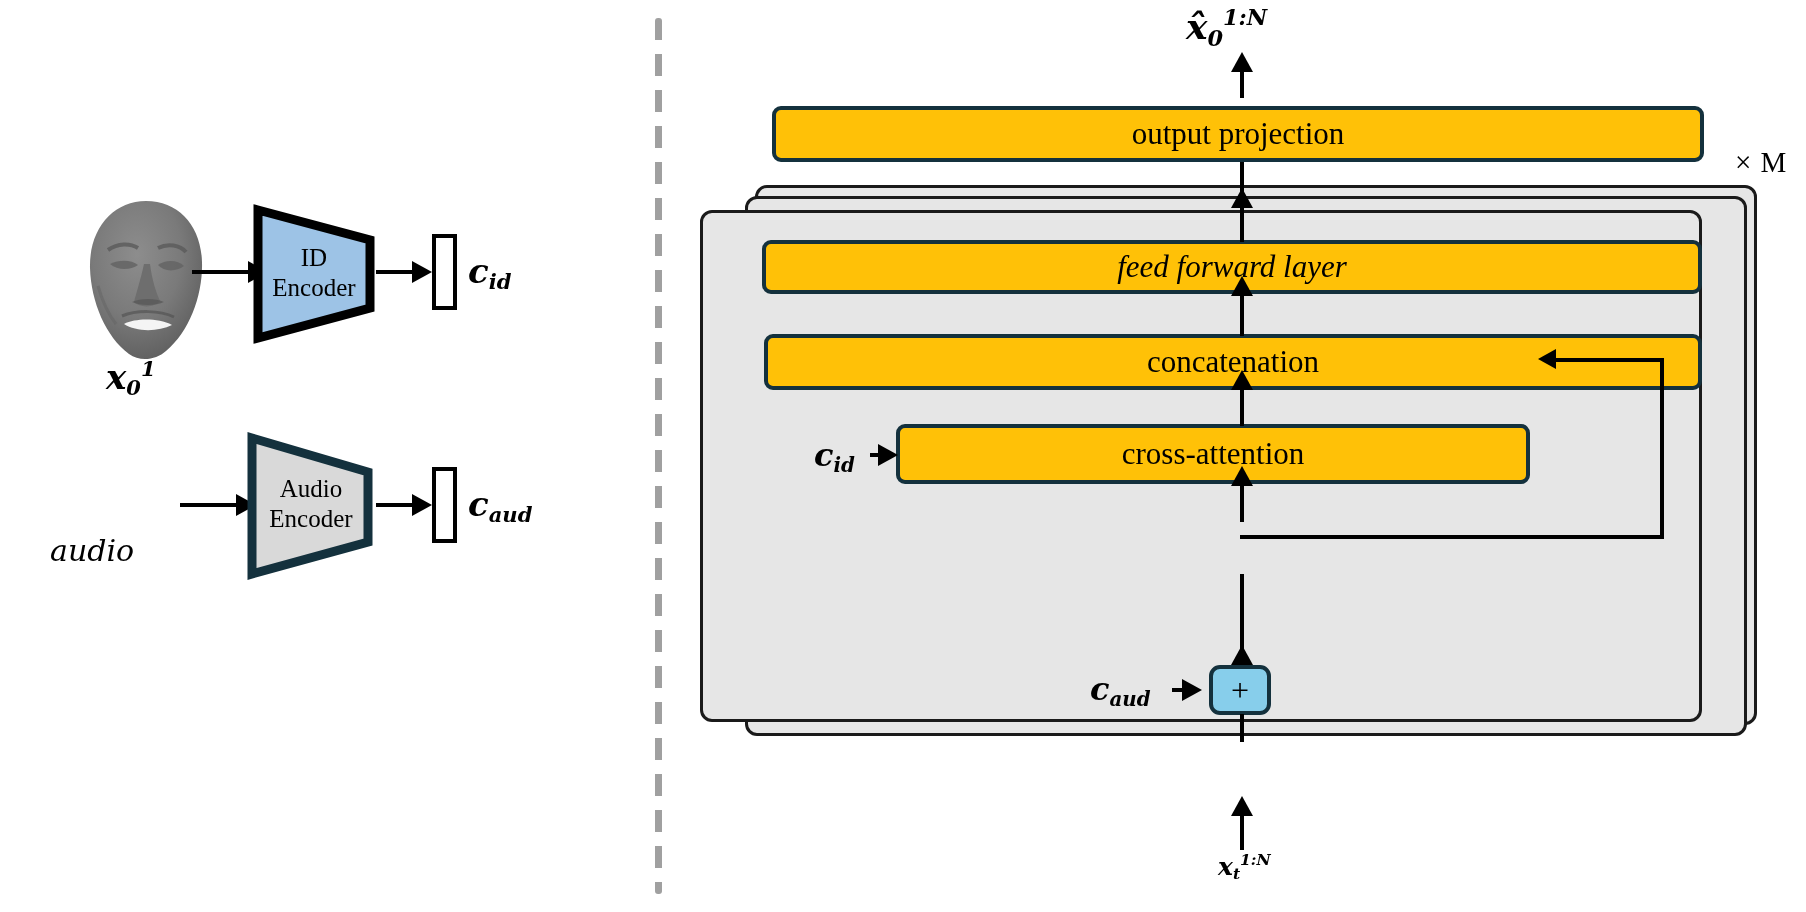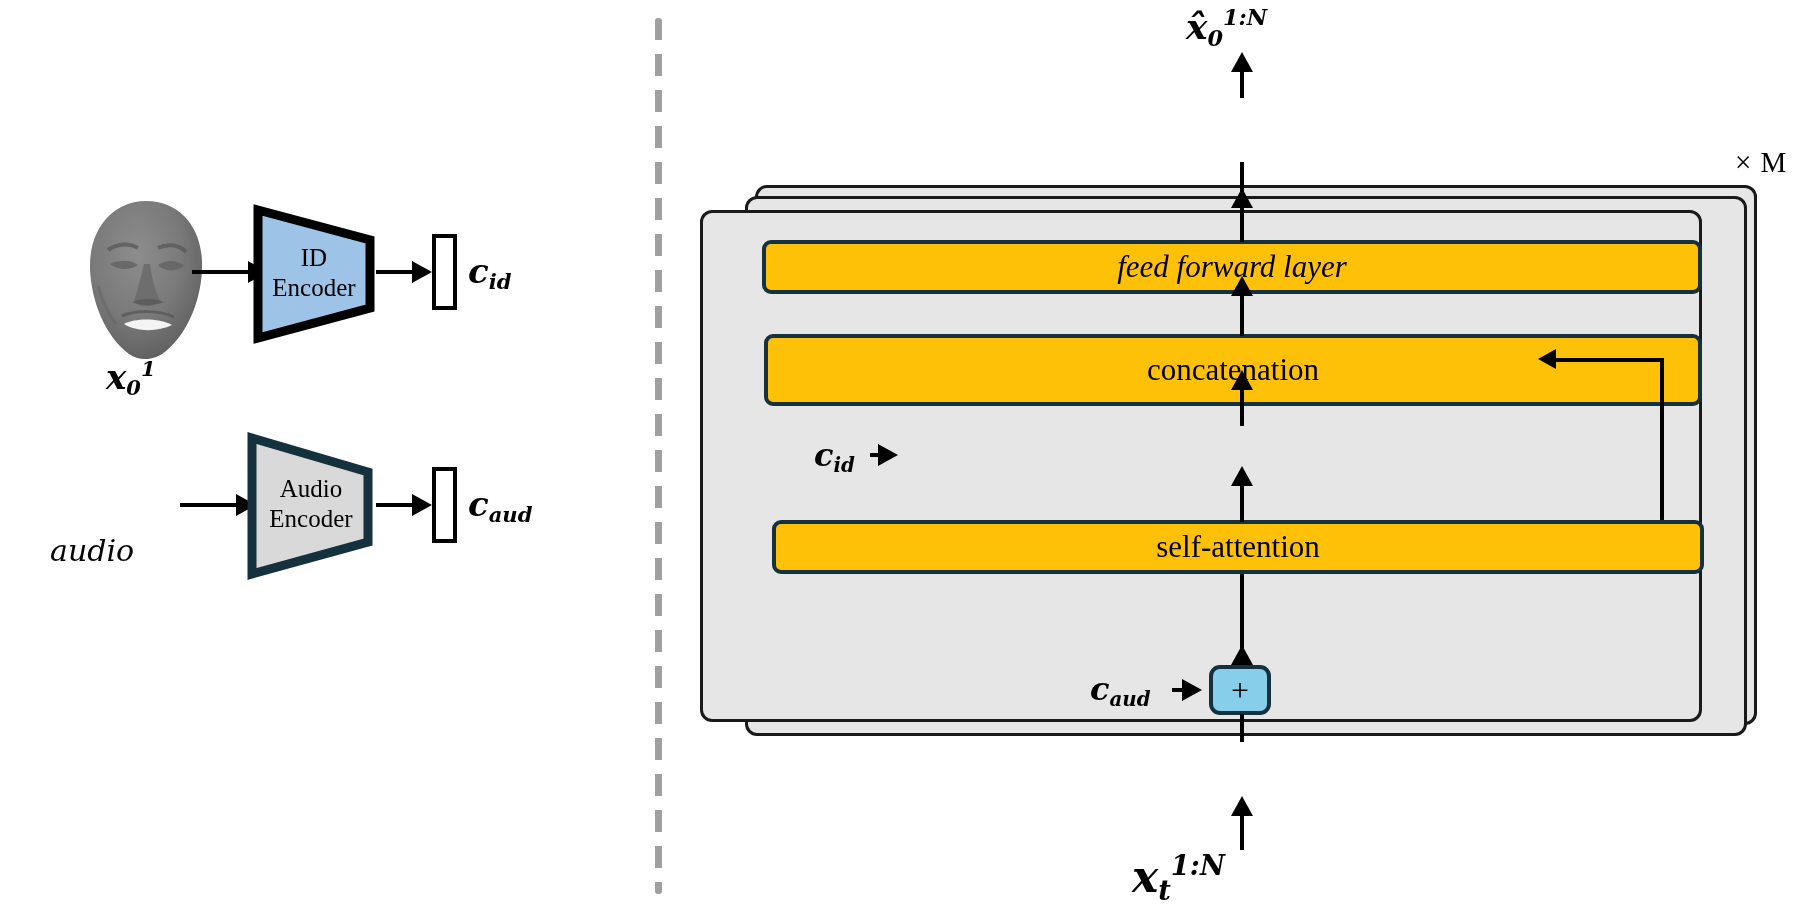--- a/index.html
+++ b/index.html
@@ -228,60 +228,61 @@
   </div>
   <div class="vbar" style="left:1240px; top:70px; height:28px;"></div>
   <div class="arrow-up" style="left:1231px; top:52px;"></div>
 
   <div class="gray-panel" style="left:755px; top:185px; width:1002px; height:540px;"></div>
   <div class="gray-panel" style="left:745px; top:196px; width:1002px; height:540px;"></div>
   <div class="gray-panel" style="left:700px; top:210px; width:1002px; height:512px;"></div>
 
   <div class="plainlabel" style="left:1735px; top:146px; font-size:29px; letter-spacing:1px;">× M</div>
 
+  <div class="amber-box" style="left:772px; top:106px; width:932px; height:56px; font-size:31px;">output projection</div>
   <div class="vbar" style="left:1240px; top:162px; height:42px;"></div>
 
   <div class="amber-box" style="left:762px; top:240px; width:940px; height:54px; font-size:31px;font-style:italic;">feed forward layer</div>
   <div class="vbar" style="left:1240px; top:206px; height:36px;"></div>
   <div class="arrow-up" style="left:1231px; top:188px;"></div>
 
-  <div class="amber-box" style="left:764px; top:334px; width:938px; height:72px; font-size:31px;">concatenation</div>
+  <div class="amber-box" style="left:764px; top:334px; width:938px; height:56px; font-size:31px;">concatenation</div>
   <div class="vbar" style="left:1240px; top:294px; height:42px;"></div>
   <div class="arrow-up" style="left:1231px; top:276px;"></div>
 
+  <div class="amber-box" style="left:896px; top:424px; width:634px; height:60px; font-size:31px;">cross-attention</div>
   <div class="vbar" style="left:1240px; top:388px; height:38px;"></div>
   <div class="arrow-up" style="left:1231px; top:370px;"></div>
 
   <div class="math" style="left:814px; top:439px; font-size:32px;">
     <span>c</span><span class="sub">id</span>
   </div>
   <div class="hbar" style="left:870px; top:453px; width:20px;"></div>
   <div class="arrow-right" style="left:878px; top:444px;"></div>
 
   <div class="hbar" style="left:1240px; top:535px; width:424px;"></div>
   <div class="vbar" style="left:1660px; top:360px; height:179px;"></div>
   <div class="hbar" style="left:1555px; top:358px; width:109px;"></div>
   <div class="arrow-left" style="left:1538px; top:349px;"></div>
 
-  <div class="amber-box" style="left:772px; top:520px; width:932px; height:54px; font-size:31px;">self-attention</div>
   <div class="vbar" style="left:1240px; top:484px; height:38px;"></div>
   <div class="arrow-up" style="left:1231px; top:466px;"></div>
 
   <div class="amber-box" style="left:1209px; top:665px; width:62px; height:50px; background:#87CEEB; font-size:32px; border-radius:11px;">+</div>
   <div class="vbar" style="left:1240px; top:574px; height:40px;"></div>
   <div class="arrow-up" style="left:1231px; top:645px;"></div>
   <div class="vbar" style="left:1240px; top:610px; height:40px;"></div>
 
   <div class="math" style="left:1090px; top:673px; font-size:32px;">
     <span>c</span><span class="sub">aud</span>
   </div>
   <div class="hbar" style="left:1172px; top:688px; width:20px;"></div>
   <div class="arrow-right" style="left:1182px; top:679px;"></div>
 
   <div class="vbar" style="left:1240px; top:714px; height:28px;"></div>
 
   <div class="vbar" style="left:1240px; top:816px; height:34px;"></div>
   <div class="arrow-up" style="left:1231px; top:796px;"></div>
-  <div class="math" style="left:1132px; top:852px; font-size:44px;">
+  <div class="math" style="left:1218px; top:852px; font-size:25px;">
     <span>x</span><span class="sub">t</span><span class="sup">1:N</span>
   </div>
 
 </div>
 
 </body></html>

